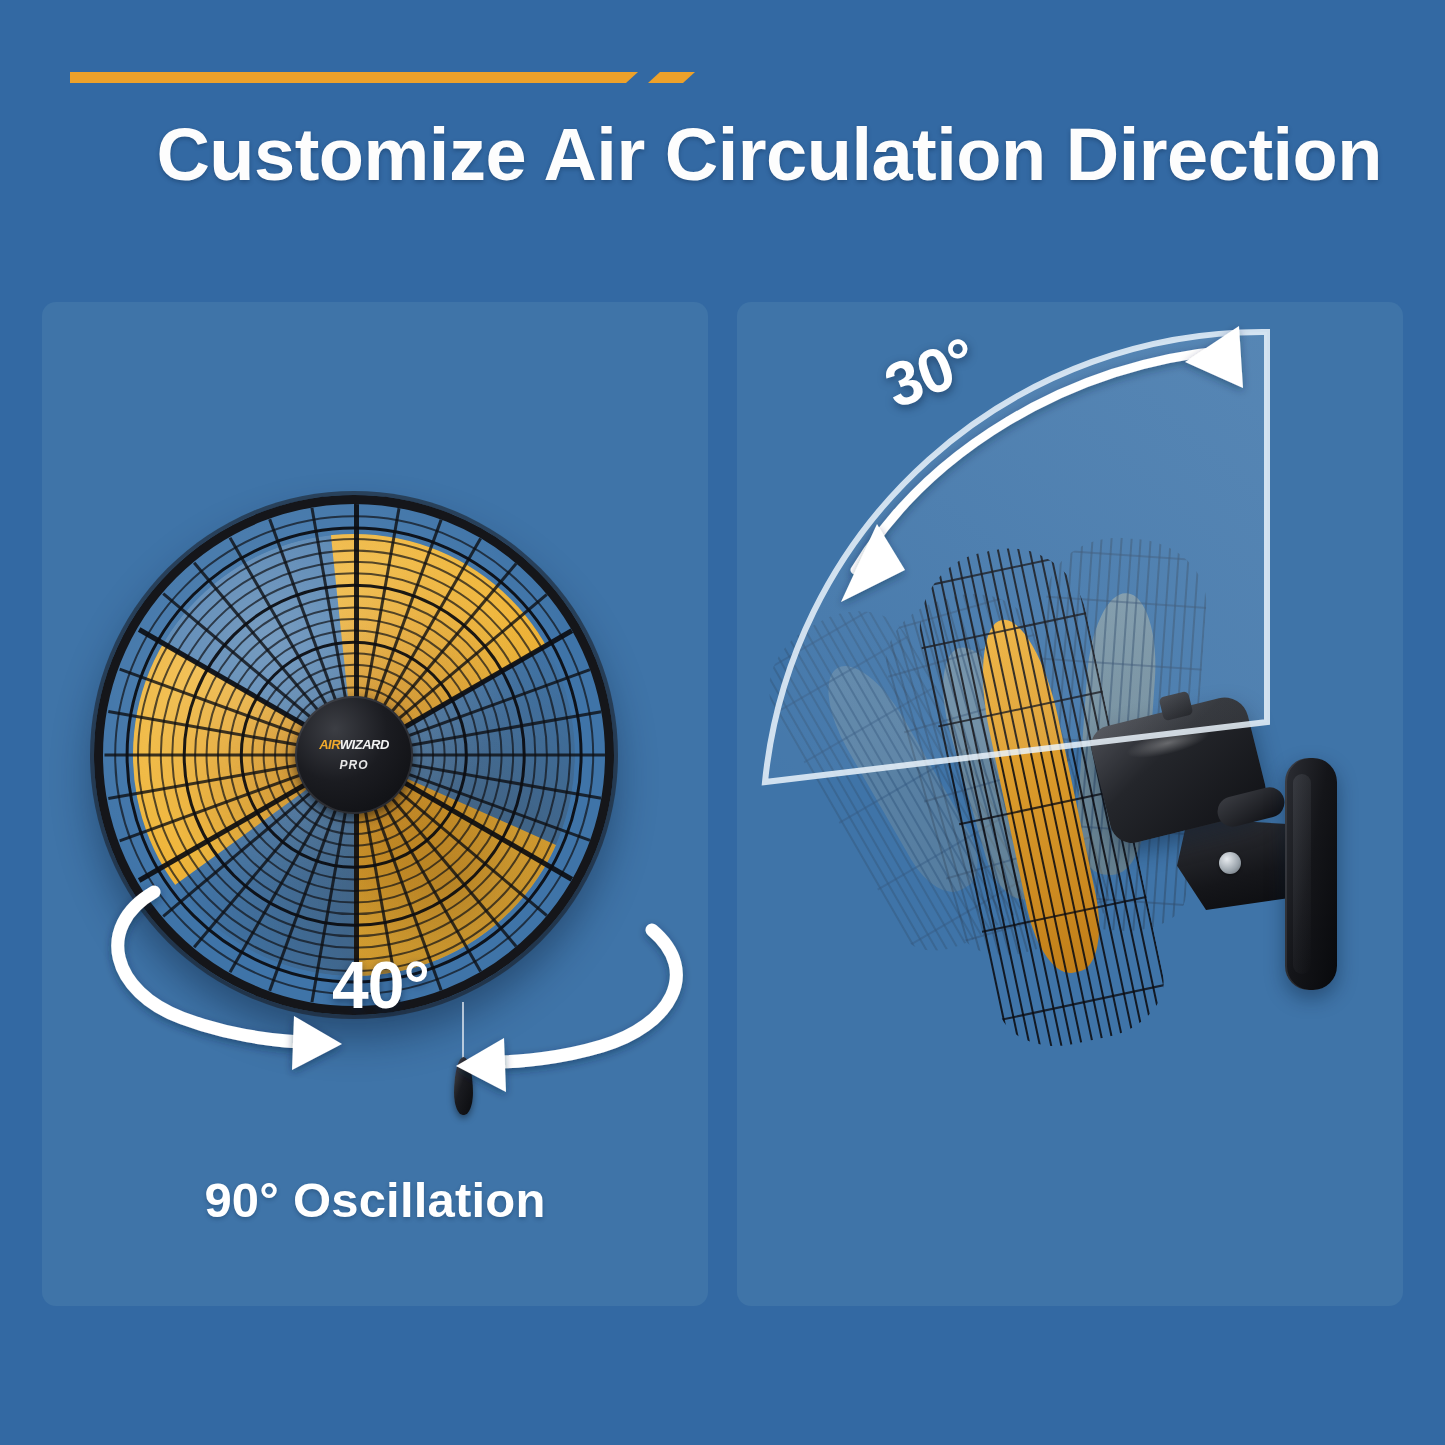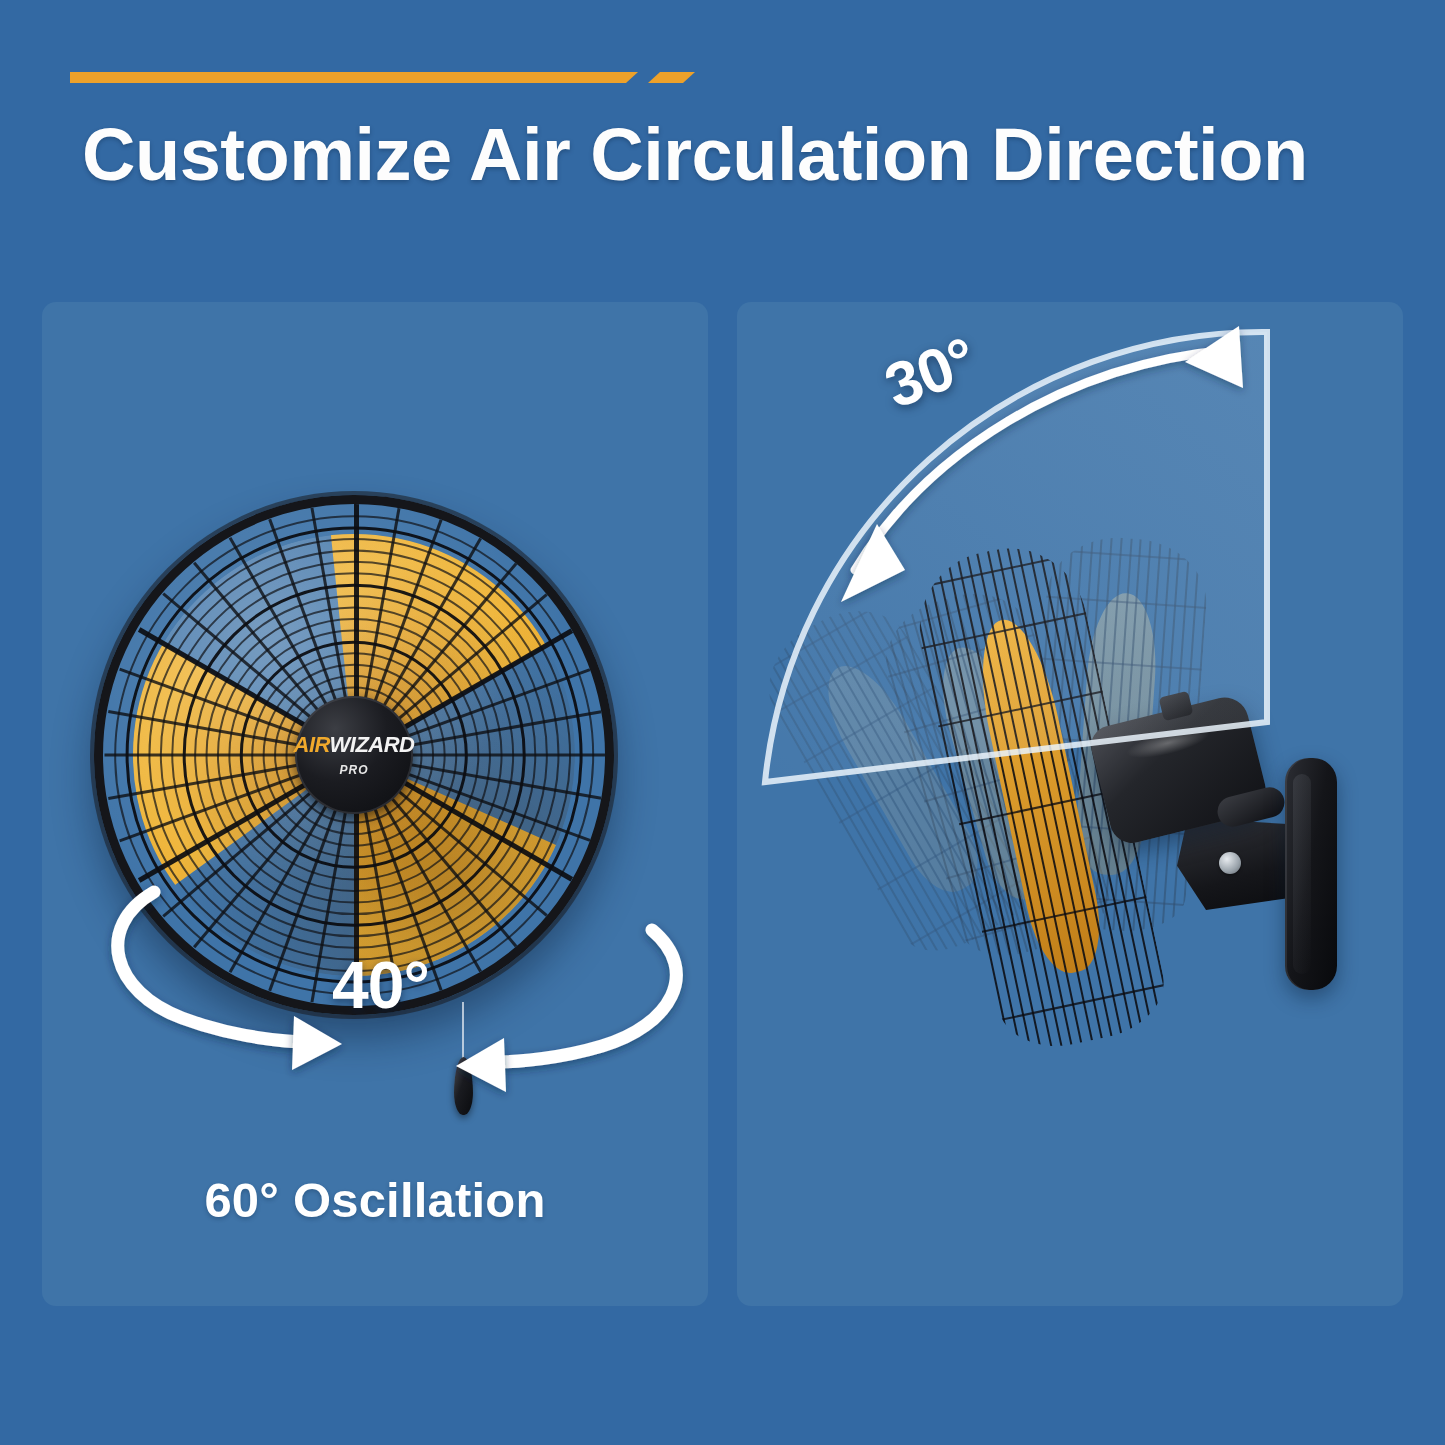--- a/index.html
+++ b/index.html
@@ -42,20 +42,21 @@
     position:absolute;
     left:82px; top:118px;
     width:1300px;
     font-size:74px;
     font-weight:700;
     letter-spacing:-0.5px;
     color:#fdfdfd;
     line-height:1;
     white-space:nowrap;
     text-shadow:0 2px 4px rgba(10,35,65,0.35);
+    text-align:right;
   }
 
   
   .card {
     position:absolute;
     top:302px;
     height:1004px;
     background:#3f74a8;
     border-radius:14px;
   }
@@ -161,21 +162,21 @@
     border-radius:50%;
     background:
       radial-gradient(circle at 34% 28%, #3c3e44 0%, #1b1c21 45%, #0b0c0f 100%);
     box-shadow:0 4px 12px rgba(0,0,0,0.55), inset 0 0 0 2px rgba(90,92,100,0.35);
     display:flex;
     flex-direction:column;
     align-items:center;
     justify-content:center;
   }
   .hub-brand {
-    font-size:22px;
+    font-size:13px;
     font-weight:700;
     font-style:italic;
     letter-spacing:-0.5px;
     line-height:1;
     white-space:nowrap;
   }
   .hub-brand .pt1 { color:#f0a92c; }
   .hub-brand .pt2 { color:#f3f3f3; }
   .hub-sub {
     margin-top:7px;
@@ -491,21 +492,21 @@
         <g filter="url(#sh1)" fill="#ffffff">
           <polygon points="252,714 300,742 250,768"></polygon>
           <polygon points="462,736 414,764 464,790"></polygon>
         </g>
       </svg>
 
       <div class="deg-label-90">40°</div>
 
     </div>
 
-    <div class="card-caption">60° Oscillation</div>
+    <div class="card-caption">90° Oscillation</div>
   </div>
 
   <div id="card-right" class="card">
     <div class="card-stage">
 
       <div id="tilt-scene">
 
         <div id="cage-ghost-1" class="cage">
           <div class="cage-blade" style="background:linear-gradient(165deg,#c9c3a8,#a79b7d);opacity:.55;"></div>
           <div class="cage-bars">

